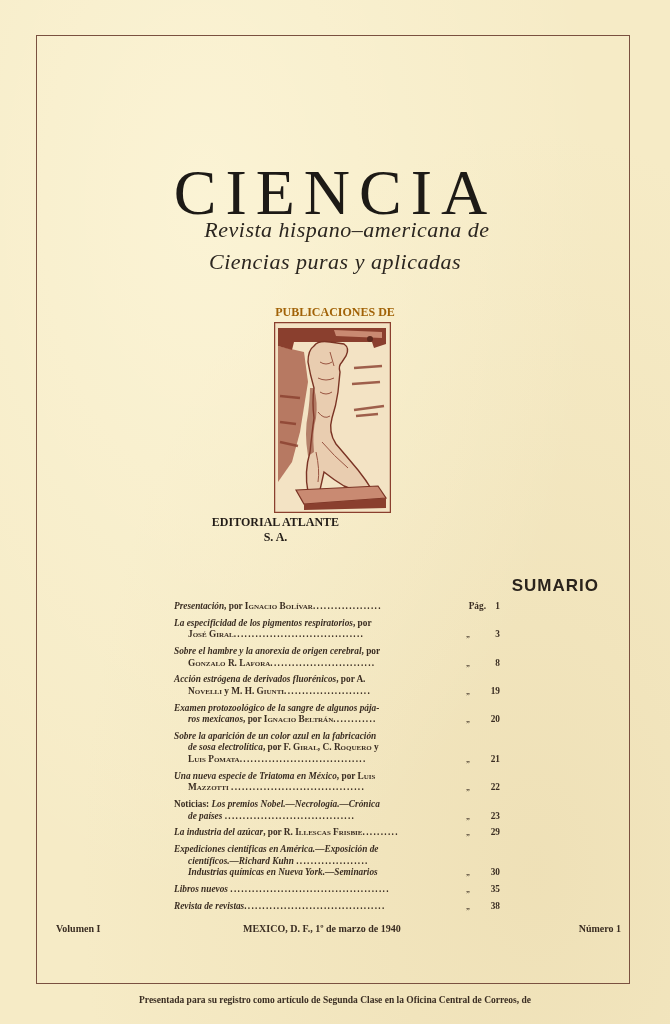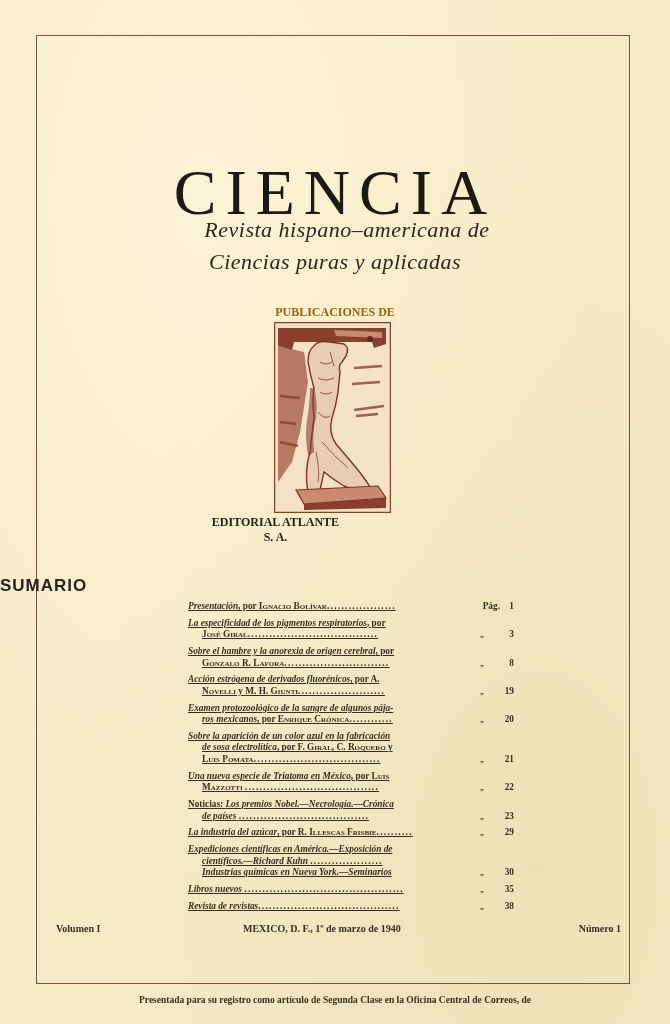--- a/index.html
+++ b/index.html
@@ -57,28 +57,29 @@
       position: absolute; left: 274px; top: 322px;
       width: 117px; height: 191px;
     }
     .editorial {
       position: absolute; left: 0; width: 551px; top: 515px;
       text-align: center; font-weight: bold; font-size: 12px;
       line-height: 15px; color: #231d18;
     }
     .sumario {
       position: absolute; left: 0; width: 576px; top: 576px;
-      text-align: left;
+      text-align: right;
       font-family: "Liberation Sans", "DejaVu Sans", sans-serif;
       font-weight: bold; font-size: 17px; letter-spacing: 1px;
       color: #2a231c;
+      padding-left: 23px;
     }
     .toc {
-      position: absolute; left: 188px; top: 601px; width: 326px;
-      font-size: 9.3px; line-height: 11.5px; color: #3a2d22; text-decoration: underline;
+      position: absolute; left: 174px; top: 601px; width: 326px;
+      font-size: 9.3px; line-height: 11.5px; color: #3a2d22;
     }
     .toc-entry {
       position: relative;
       margin-bottom: 5.3px;
     }
     .toc-text {
       width: 281px;
       font-weight: bold;
     }
     .toc-text .it { font-style: italic; }
@@ -178,21 +179,21 @@
       <div class="toc-text"><span><span class="it">Sobre el hambre y la anorexia de origen cerebral</span><span>, por</span></span><span class="toc-cont"><span class="sc">Gonzalo R. Lafora</span><span class="leader">.............................</span></span></div>
       <span class="toc-ditto">„</span>
       <span class="toc-page">8</span>
     </div>
     <div class="toc-entry">
       <div class="toc-text"><span><span class="it">Acción estrógena de derivados fluorénicos</span><span>, por A.</span></span><span class="toc-cont"><span class="sc">Novelli</span><span> y M. H. </span><span class="sc">Giunti</span><span class="leader">........................</span></span></div>
       <span class="toc-ditto">„</span>
       <span class="toc-page">19</span>
     </div>
     <div class="toc-entry">
-      <div class="toc-text"><span><span class="it">Examen protozoológico de la sangre de algunos pája-</span></span><span class="toc-cont"><span class="it">ros mexicanos</span><span>, por </span><span class="sc">Enrique Crónica</span><span class="leader">............</span></span></div>
+      <div class="toc-text"><span><span class="it">Examen protozoológico de la sangre de algunos pája-</span></span><span class="toc-cont"><span class="it">ros mexicanos</span><span>, por </span><span class="sc">Ignacio Beltrán</span><span class="leader">............</span></span></div>
       <span class="toc-ditto">„</span>
       <span class="toc-page">20</span>
     </div>
     <div class="toc-entry">
       <div class="toc-text"><span><span class="it">Sobre la aparición de un color azul en la fabricación</span></span><span class="toc-cont"><span class="it">de sosa electrolítica</span><span>, por F. </span><span class="sc">Giral</span><span>, C. </span><span class="sc">Roquero</span><span> y</span></span><span class="toc-cont"><span class="sc">Luis Pomata</span><span class="leader">...................................</span></span></div>
       <span class="toc-ditto">„</span>
       <span class="toc-page">21</span>
     </div>
     <div class="toc-entry">
       <div class="toc-text"><span><span class="it">Una nueva especie de Triatoma en México</span><span>, por </span><span class="sc">Luis</span></span><span class="toc-cont"><span class="sc">Mazzotti</span><span> </span><span class="leader">.....................................</span></span></div>

